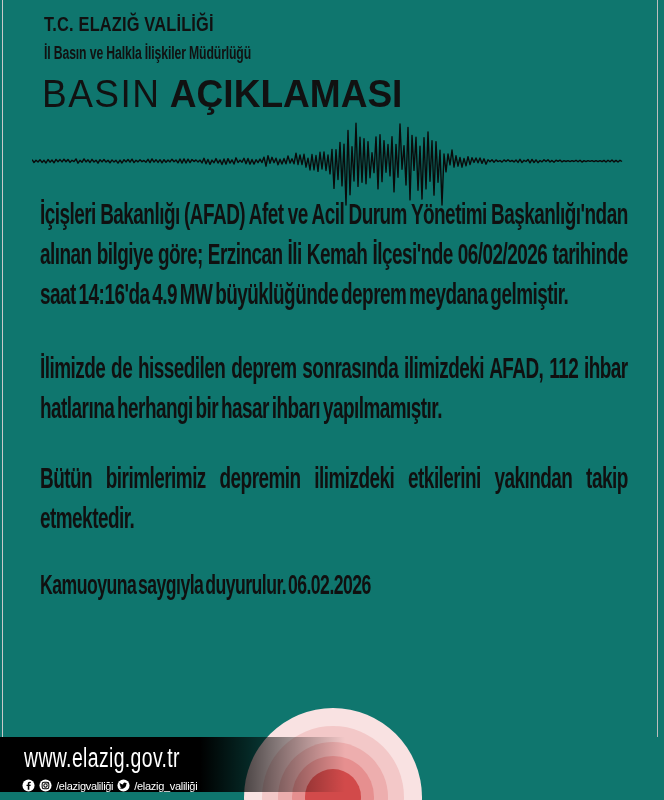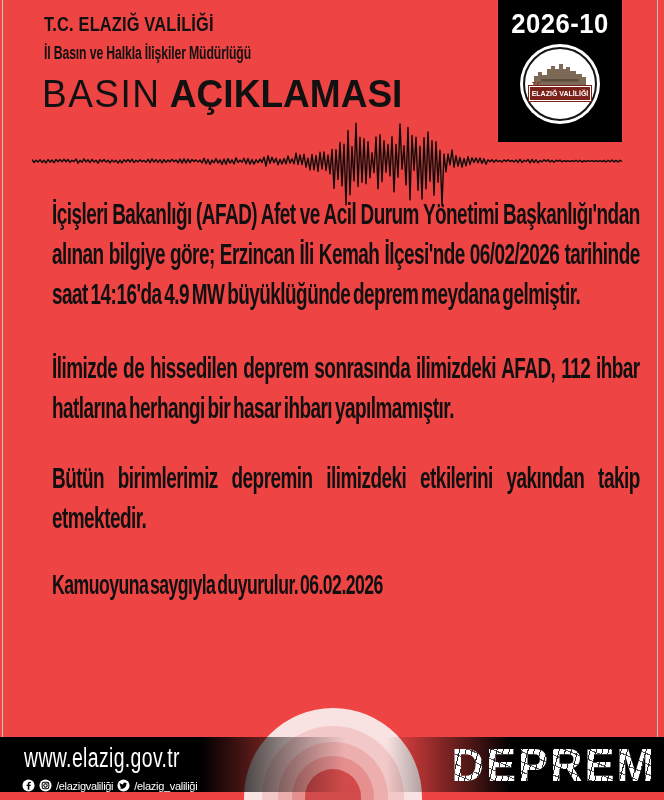--- a/index.html
+++ b/index.html
@@ -1,17 +1,17 @@
 <!DOCTYPE html>
 <html><head>
 <meta charset="utf-8">
 <style>
   html,body{margin:0;padding:0;background:#ffffff;}
   .page{
-    position:relative;width:664px;height:800px;background:#ef4444;
+    position:relative;width:664px;height:800px;background:#0f766e;
     font-family:"Liberation Sans",sans-serif;color:#111;overflow:hidden;
   }
   
   .edge-line{position:absolute;top:0;width:1px;height:737px;background:#c9c9c9;z-index:0;}
   .edge-left{left:2px;}
   .edge-right{right:6px;background:#bdbdbd;}
 
   
   .org1{position:absolute;left:44px;top:13px;font-size:20px;font-weight:700;
         transform:scaleX(0.82);transform-origin:0 0;white-space:nowrap;letter-spacing:.2px;}
@@ -31,21 +31,21 @@
   .logo-castle{position:absolute;left:11px;top:16px;}
   .logo-tc{position:absolute;left:12px;top:37px;font-size:6px;font-weight:700;color:#7b221a;}
   .logo-banner{position:absolute;left:9px;top:42px;width:60px;height:13px;background:#7b221a;
         border:1px solid #fff;box-shadow:0 0 0 1px #7b221a;color:#fff;font-size:7px;font-weight:700;
         line-height:13px;text-align:center;letter-spacing:0;white-space:nowrap;}
 
   
   .seismo{position:absolute;left:32px;top:115px;z-index:1;}
 
   
-  .body-wrap{position:absolute;left:40px;top:194px;width:588px;margin-left:12px;}
+  .body-wrap{position:absolute;left:40px;top:194px;width:588px;}
   .condense{width:900px;transform:scaleX(0.653);transform-origin:0 0;}
   .para{font-size:29px;font-weight:700;line-height:40px;text-align:justify;
         letter-spacing:-0.8px;word-spacing:-3px;margin:0 0 34px 0;color:#101010;}
   .para.p2{margin-bottom:30px;}
   .para.p3{margin-bottom:32px;}
   .signoff{font-size:27px;font-weight:700;letter-spacing:-0.8px;word-spacing:-4px;color:#101010;}
 
   
   .ripple{position:absolute;border-radius:50%;z-index:1;}
   .bar{position:absolute;top:737px;height:55px;z-index:3;}
@@ -76,32 +76,20 @@
 
   <div class="edge-line edge-left"></div>
   <div class="edge-line edge-right"></div>
 
   <div class="org1">T.C. ELAZIĞ VALİLİĞİ</div>
   <div class="org2">İl Basın ve Halkla İlişkiler Müdürlüğü</div>
   <div class="main-title">
     <span class="w1">BASIN</span><span class="w2">AÇIKLAMASI</span>
   </div>
 
-  <div class="issue-box">
-    <div class="issue-number">2026-10</div>
-    <div class="logo">
-      <div class="logo-ring"></div>
-      <svg class="logo-castle" width="58" height="26" viewBox="0 0 58 26">
-        <path fill="#7c6a57" d="M3 26 L3 16 7 16 7 12 11 12 11 15 16 15 16 9 20 9 20 6 24 6 24 9 28 9 28 4 32 4 32 9 35 9 35 7 39 7 39 11 45 11 45 14 51 14 51 17 55 17 55 26 Z"></path>
-        <rect x="10" y="19" width="38" height="2.5" fill="#5d4c3c"></rect>
-      </svg>
-      <div class="logo-tc">T.C.</div>
-      <div class="logo-banner">ELAZIĞ VALİLİĞİ</div>
-    </div>
-  </div>
 
   <svg class="seismo" width="595" height="92" viewBox="0 0 595 92">
     <polyline points="0,44.6 2,47.5 4,45.3 6,47.0 8,44.7 10,47.4 12,45.3 14,48.0 16,44.5 18,47.2 20,45.0 22,47.8 24,44.4 26,46.7 28,44.6 30,46.9 32,44.3 34,46.8 36,44.5 38,47.4 40,45.2 42,46.6 44,43.9 46,48.2 48,45.3 50,47.3 52,43.9 54,46.9 56,44.8 58,47.5 60,44.3 62,47.0 64,45.2 66,48.2 68,44.7 70,46.9 72,44.5 74,47.1 76,45.2 78,47.8 80,44.9 82,47.1 84,45.3 86,48.1 88,45.1 90,48.0 92,44.7 94,46.9 96,44.5 98,47.2 100,44.2 102,47.6 104,45.2 106,46.9 108,44.7 110,46.7 112,45.4 114,47.2 116,44.3 118,47.6 120,43.9 122,47.1 124,44.7 126,47.4 128,44.7 130,47.9 132,44.7 134,47.3 136,45.0 138,46.9 140,44.2 142,46.8 144,45.0 146,47.8 148,44.0 150,48.1 152,43.9 154,48.0 156,44.2 158,47.6 160,44.5 162,46.6 164,44.9 166,47.1 168,45.1 170,47.9 172,43.3 174,48.8 176,44.4 178,49.4 180,45.1 182,47.8 184,43.6 186,48.0 188,44.9 190,49.5 192,43.9 194,49.2 196,43.6 198,48.1 200,44.8 202,49.0 204,42.8 206,47.6 208,45.1 210,47.3 212,43.3 214,48.7 216,43.4 218,49.2 220,44.5 222,49.1 224,44.7 226,47.7 228,44.1 230,47.6 232,42.1 234,51.2 236,40.7 238,48.2 240,42.3 242,47.7 244,43.2 246,49.7 248,44.2 250,49.1 252,43.5 254,48.8 256,40.9 258,48.1 260,43.8 262,48.8 264,38.1 266,49.5 268,39.9 270,49.6 272,39.3 274,52.2 276,43.2 278,55.0 280,39.5 282,54.8 284,40.5 286,56.4 288,37.3 290,54.0 292,37.0 294,55.5 296,40.0 298,58.9 300,34.4 302,73.4 304,34.7 306,64.5 308,27.4 310,70.9 312,29.1 314,90.0 316,15.4 318,79.8 320,31.7 322,66.0 324,8.2 326,71.4 328,22.3 330,67.3 332,23.7 334,68.7 336,26.6 338,62.7 340,37.7 342,57.6 344,21.9 346,73.9 348,19.8 350,66.6 352,25.7 354,57.2 356,29.5 358,60.9 360,21.8 362,76.9 364,29.4 366,62.3 368,9.0 370,54.2 372,30.7 374,70.0 376,12.5 378,84.9 380,20.4 382,55.4 384,22.2 386,75.2 388,31.3 390,84.1 392,22.6 394,73.9 396,16.9 398,66.3 400,25.7 402,80.1 404,26.6 406,67.2 408,35.3 410,90.0 412,39.0 414,56.8 416,39.0 418,49.8 420,35.0 422,52.1 424,40.8 426,51.2 428,42.5 430,52.2 432,43.4 434,50.9 436,41.7 438,49.6 440,42.7 442,47.4 444,43.0 446,47.8 448,42.9 450,48.4 452,43.8 454,49.2 456,44.8 458,46.7 460,44.8 462,47.3 464,44.9 466,46.6 468,45.5 470,47.1 472,44.9 474,46.5 476,44.7 478,46.6 480,45.4 482,46.9 484,45.0 486,47.4 488,44.3 490,47.6 492,45.3 494,46.5 496,44.4 498,47.8 500,44.4 502,47.5 504,44.8 506,47.7 508,45.5 510,46.9 512,44.7 514,46.5 516,44.7 518,47.0 520,45.4 522,47.2 524,45.2 526,46.4 528,45.1 530,46.9 532,45.7 534,46.5 536,45.6 538,46.6 540,45.6 542,46.5 544,45.3 546,46.8 548,45.2 550,47.1 552,45.6 554,46.6 556,45.6 558,46.4 560,45.6 562,46.6 564,45.6 566,46.6 568,45.6 570,46.7 572,45.4 574,47.0 576,45.3 578,46.8 580,44.9 582,46.9 584,45.4 586,47.0 588,45.3 590,46.5" fill="none" stroke="#0a0a0a" stroke-width="1.4" stroke-linejoin="round"></polyline>
   </svg>
 
   <div class="body-wrap">
     <div class="condense">
       <p class="para p1">İçişleri Bakanlığı (AFAD) Afet ve Acil Durum Yönetimi Başkanlığı'ndan alınan bilgiye göre; Erzincan İli Kemah İlçesi'nde 06/02/2026 tarihinde saat 14:16'da 4.9 MW büyüklüğünde deprem meydana gelmiştir.</p>
       <p class="para p2">İlimizde de hissedilen deprem sonrasında  ilimizdeki AFAD, 112 ihbar hatlarına herhangi bir hasar ihbarı yapılmamıştır.</p>
       <p class="para p3">Bütün birimlerimiz depremin ilimizdeki etkilerini yakından takip etmektedir.</p>
@@ -130,17 +118,14 @@
       </svg>
       <span class="handle">/elazigvaliliği</span>
       <svg class="social-icon" viewBox="0 0 14 14">
         <circle cx="7" cy="7" r="6.5" fill="#fff"></circle>
         <path d="M11 4.6c-.3.15-.65.25-1 .3.35-.22.6-.55.75-.95-.35.2-.7.35-1.1.42A1.75 1.75 0 0 0 6.6 5.9c-1.4-.07-2.7-.75-3.55-1.8-.4.7-.2 1.6.45 2.1-.28 0-.55-.08-.78-.2 0 .8.57 1.5 1.35 1.67-.25.07-.5.08-.76.03.22.68.85 1.15 1.58 1.17A3.6 3.6 0 0 1 2.5 9.6a5 5 0 0 0 2.64.77c3.2 0 5-2.7 4.9-5.1.33-.2.62-.5.96-.67z" fill="#000"></path>
       </svg>
       <span class="handle">/elazig_valiliği</span>
     </div>
   </div>
 
-  <div class="bar bar-right">
-    <div class="deprem">DEPREM</div>
-  </div>
 
 </div>
 
 </body></html>

